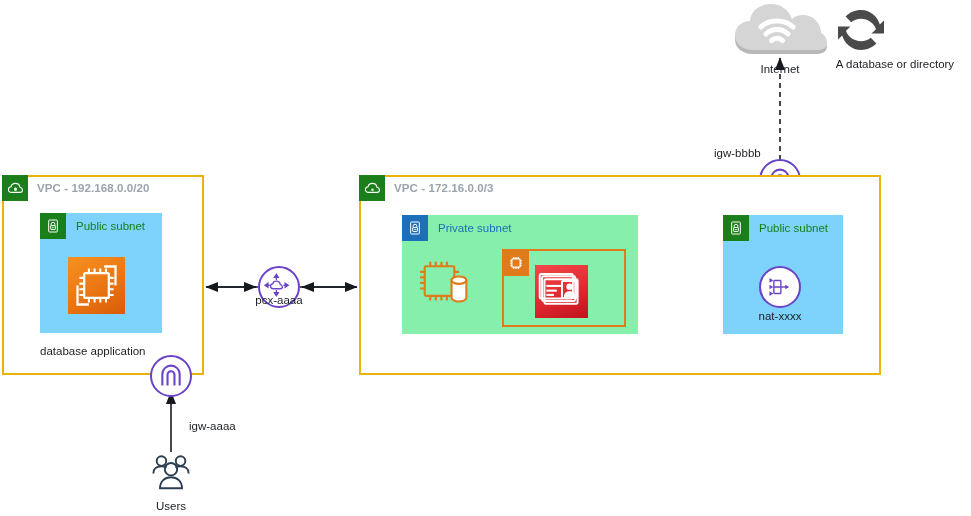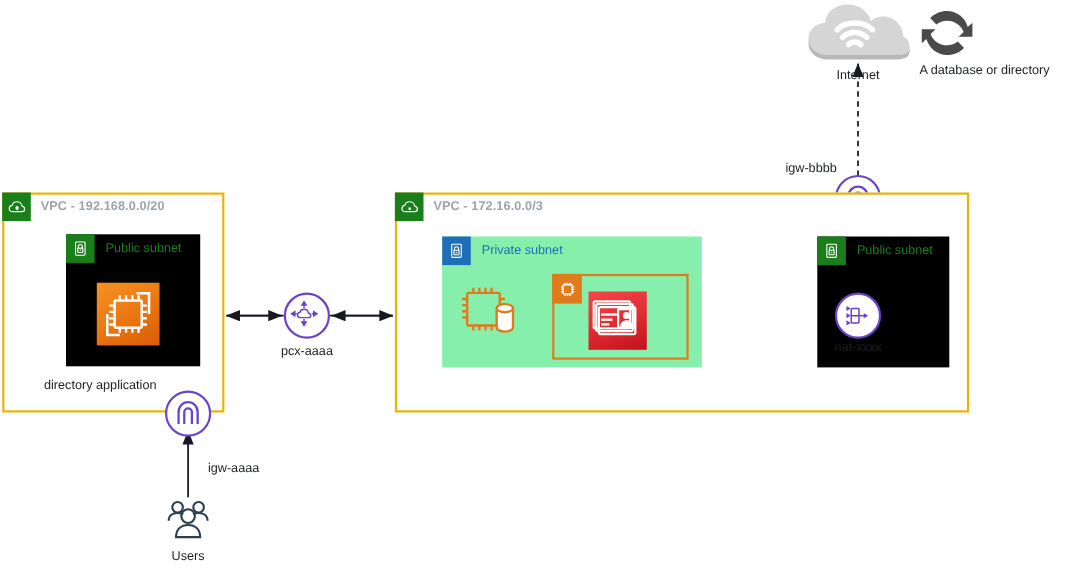--- a/index.html
+++ b/index.html
@@ -28,21 +28,21 @@
     display:flex;align-items:center;justify-content:center;
     flex:0 0 auto;
   }
   .vpc-title{
     font-size:11.5px;font-weight:bold;color:#9aa4ad;
     margin-left:9px;white-space:nowrap;letter-spacing:.1px;
   }
 
   
   .subnet{position:absolute;box-sizing:border-box;}
-  .subnet.public{background:#000000;margin-left:20px;}
+  .subnet.public{background:#7dd3fc;}
   .subnet.private{background:#86efac;}
   .subnet-hdr{position:absolute;top:0;left:0;display:flex;align-items:center;}
   .subnet-badge{width:26px;height:26px;display:flex;align-items:center;justify-content:center;}
   .subnet-badge.green{background:#1a7f1a;}
   .subnet-badge.blue{background:#1e6fb8;}
   .subnet-title{font-size:11.5px;margin-left:10px;white-space:nowrap;}
   .subnet-title.green{color:#1a7f1a;}
   .subnet-title.blue{color:#1e6fb8;}
 
   
@@ -176,21 +176,21 @@
           <g stroke="#ffffff" stroke-width="2.2">
             <path d="M22,17 L22,12 M28,17 L28,12 M34,17 L34,12 M40,17 L40,12"></path>
             <path d="M22,43 L22,48 M28,43 L28,48 M34,43 L34,48 M40,43 L40,48"></path>
             <path d="M17,22 L12,22 M17,28 L12,28 M17,34 L12,34 M17,40 L12,40"></path>
             <path d="M43,22 L48,22 M43,28 L48,28 M43,34 L48,34 M43,40 L48,40"></path>
           </g>
         </svg>
       </div>
     </div>
 
-    <div class="lbl" style="left:36px;top:168px;">directory application</div>
+    <div class="lbl" style="left:36px;top:168px;">database application</div>
   </div>
 
   <div class="node" style="left:150px;top:355px;width:42px;height:42px;">
     <svg viewBox="0 0 30 30" style="width:26px;height:26px;">
       <path d="M5,26 L5,13 A10,10 0 0,1 25,13 L25,26" fill="none" stroke="#6b43c8" stroke-width="2.4"></path>
       <path d="M11,26 L11,13.5 A4,4 0 0,1 19,13.5 L19,26" fill="none" stroke="#6b43c8" stroke-width="2.4"></path>
     </svg>
   </div>
   <div class="lbl" style="left:189px;top:388px;margin-top:32px;">igw-aaaa</div>
 
@@ -218,21 +218,21 @@
           <path d="M13,1.5 l2.2,3.4 l-4.4,0 z"></path>
         <path d="M13,19.5 L13,25" fill="none"></path>
           <path d="M13,26 l2.2,-3.4 l-4.4,0 z"></path>
         <path d="M5.5,14 L1,14" fill="none"></path>
           <path d="M0,14 l3.4,-2.2 l0,4.4 z"></path>
         <path d="M21,14 L25.5,14" fill="none"></path>
           <path d="M26.5,14 l-3.4,-2.2 l0,4.4 z"></path>
       </g>
     </svg>
   </div>
-  <div class="lbl ctr" style="left:229px;top:314px;width:100px;">pcx-aaaa</div>
+  <div class="lbl ctr" style="left:229px;top:294px;width:100px;">pcx-aaaa</div>
 
   <div class="vpc" style="left:359px;top:175px;width:522px;height:200px;">
     <div class="vpc-hdr">
       <div class="vpc-badge">
         <svg viewBox="0 0 24 24" style="width:17px;height:17px;">
           <path d="M6.5,17.5 C3.8,17.5 2,15.7 2,13.4 C2,11.3 3.6,9.6 5.7,9.4
                    C6.3,6.7 8.8,4.8 11.8,4.8 C15.1,4.8 17.9,7.2 18.2,10.3
                    C20.3,10.7 21.8,12.4 21.8,14.4 C21.8,16.2 20.4,17.5 18.4,17.5 Z" fill="none" stroke="#ffffff" stroke-width="1.5"></path>
           <rect x="10.4" y="12.2" width="3.2" height="3.1" rx="0.4" fill="#ffffff"></rect>
         </svg>

